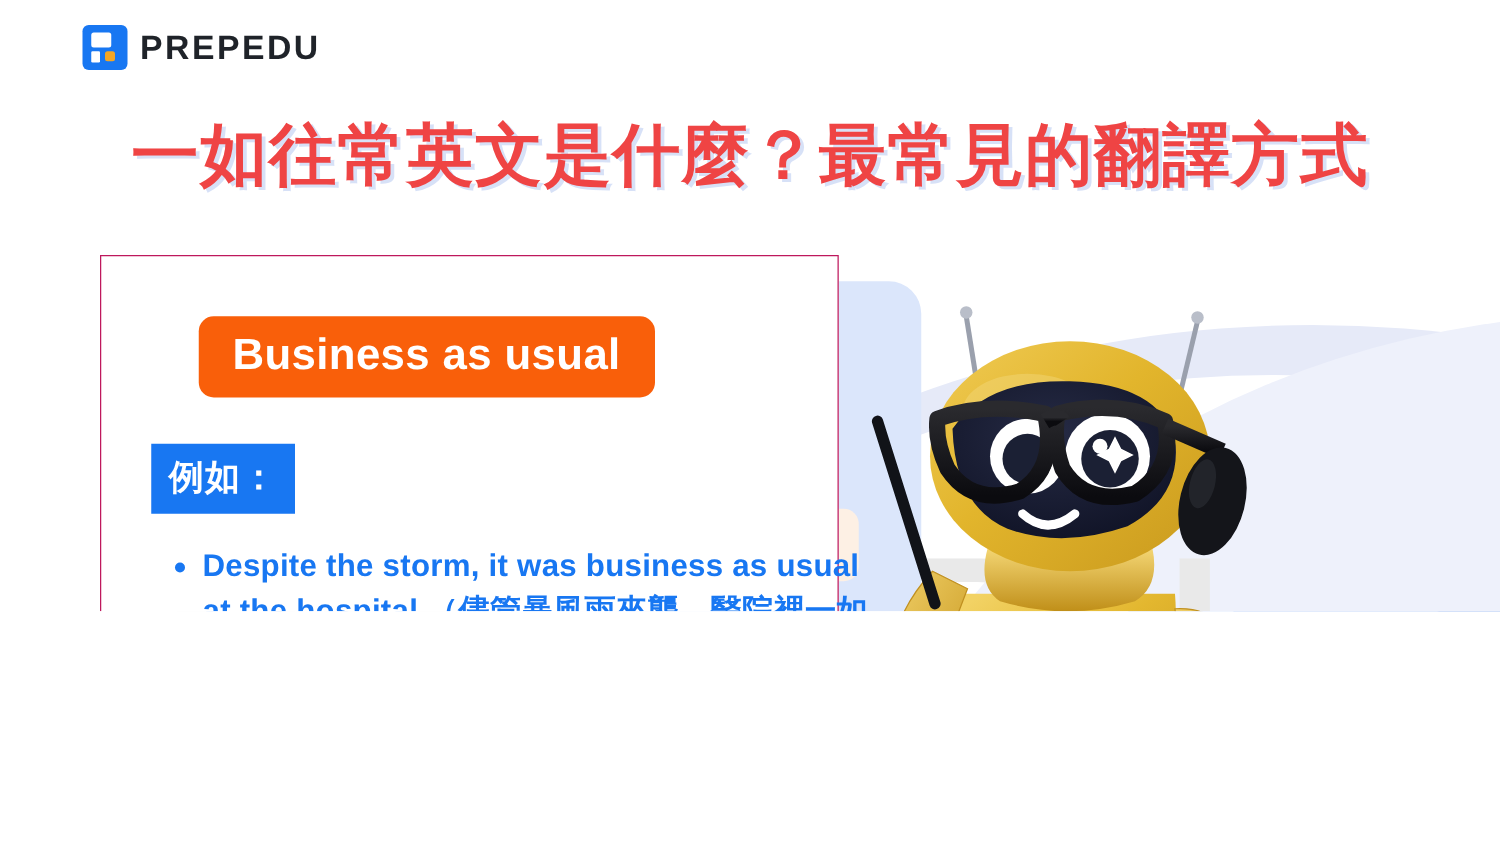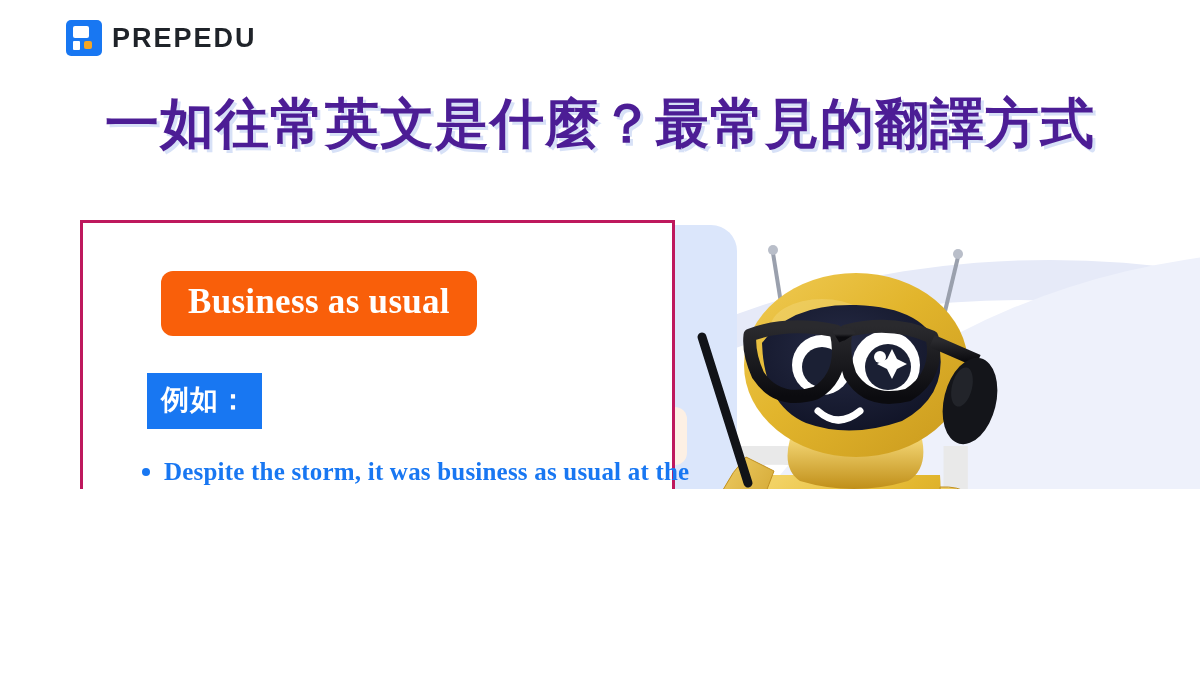--- a/index.html
+++ b/index.html
@@ -180,36 +180,35 @@
 
   
   .title {
     position: absolute;
     left: 0;
     right: 0;
     top: 88px;
     text-align: center;
     font-size: 54px;
     font-weight: 700;
-    color: #4c1d95;
+    color: #ef4444;
     letter-spacing: 1px;
     text-shadow: 3px 3px 0 rgba(150,175,235,0.38);
     white-space: nowrap;
   }
 
   
   .card {
     position: absolute;
     left: 80px;
-    top: 220px;
+    top: 204px;
     width: 589px;
     height: 430px;
     background: #ffffff;
-    border: 3px solid #be185d;
-    font-family: Liberation Serif, serif;
+    border: 1px solid #be185d;
   }
 
   
   .pill {
     position: absolute;
     left: 78px;
     top: 48px;
     background: #f95f0a;
     color: #ffffff;
     font-size: 35px;
@@ -225,21 +224,20 @@
     position: absolute;
     left: 40px;
     top: 150px;
     background: #1877f2;
     color: #ffffff;
     font-size: 28px;
     font-weight: 700;
     padding: 8px 14px 10px 14px;
     letter-spacing: 1px;
     white-space: nowrap;
-    margin-left: 24px;
   }
 
   
   .bullets {
     position: absolute;
     left: 36px;
     top: 218px;
     width: 540px;
     margin: 13px;
     padding: 0 0 0 32px;

